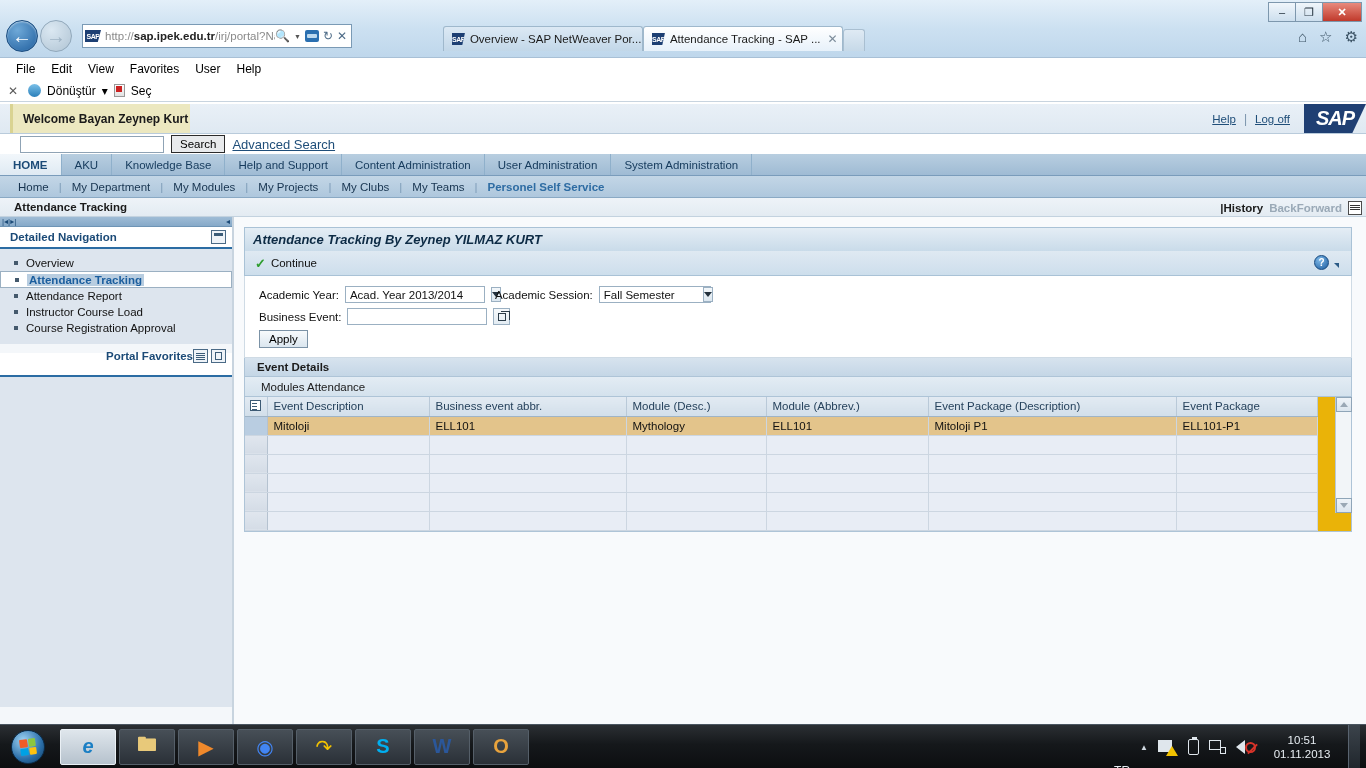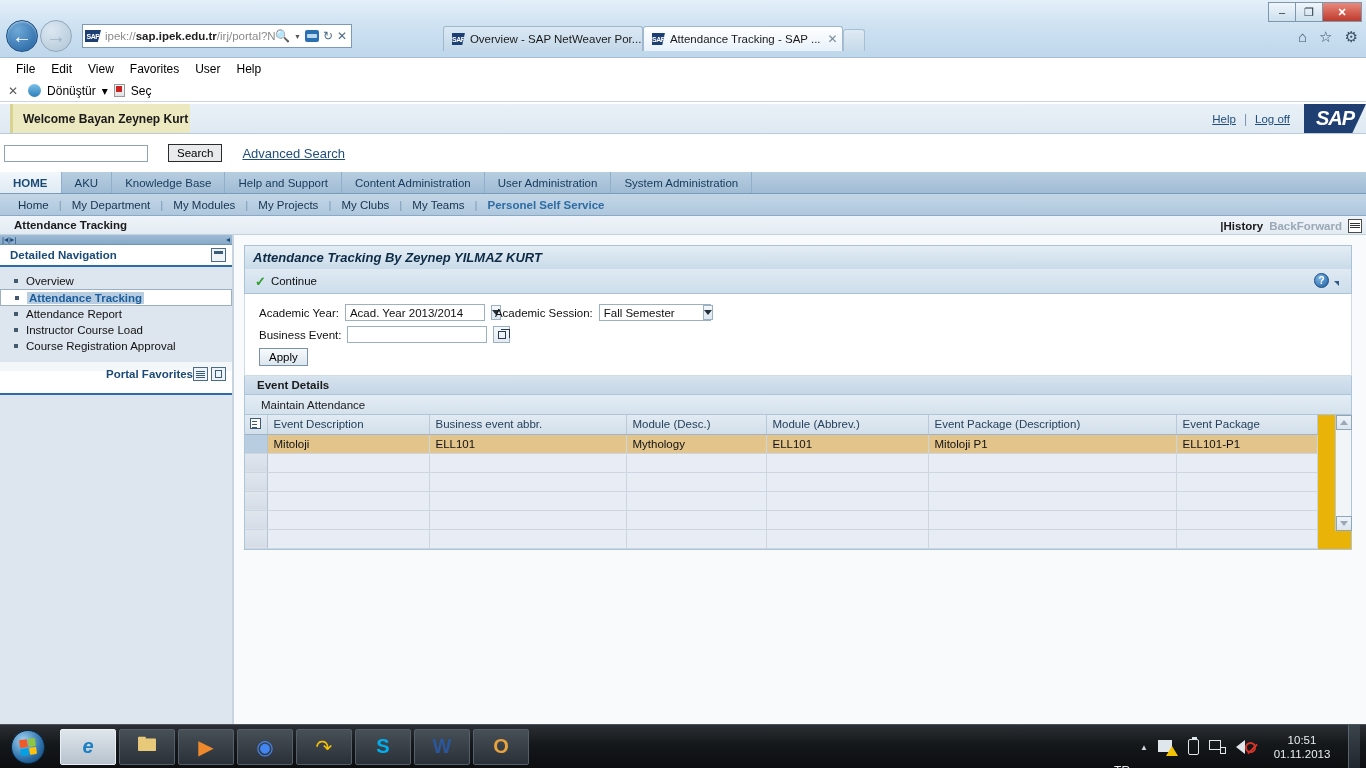--- a/index.html
+++ b/index.html
@@ -129,21 +129,21 @@
   .topright a { color:#1f4e79; font-size:11.5px; text-decoration:underline; }
   .topright .sep { color:#7a93ab; margin:0 8px; }
   .sap-logo {
     width:62px;height:29px; margin-left:14px;
     background:#1f3f73; color:#fff; font-weight:bold; font-size:20px; font-style:italic;
     display:flex; align-items:center; justify-content:center; letter-spacing:-1px;
     clip-path: polygon(0 0, 100% 0, 78% 100%, 0 100%);
   }
 
   .searchbar {
-    height:38px; background:#fff; display:flex; align-items:center; gap:20px; padding-left:4px;
+    height:20px; background:#fff; display:flex; align-items:center; gap:7px; padding-left:20px;
   }
   .searchbar input {
     width:144px; height:17px; border:1px solid #8fa3b5; font-size:11px; padding:0 3px;
   }
   .btn-search {
     height:18px; padding:0 8px; font-size:11.5px;
     border:1px solid #2b2b2b; background:#e8eaec; color:#000;
   }
   .adv-search { font-size:13px; color:#1f4e79; text-decoration:underline; }
 
@@ -389,21 +389,21 @@
       <div class="win-btn">❐</div>
       <div class="win-btn close">✕</div>
     </div>
 
     <div class="nav-row">
       <div class="circle-btn back-btn">←</div>
       <div class="circle-btn fwd-btn">→</div>
 
       <div class="addressbar">
         <div class="sap-fav">SAP</div>
-        <div class="url-text"><span>ipek://</span><b>sap.ipek.edu.tr</b><span>/irj/portal?NavigationTarge</span></div>
+        <div class="url-text"><span>http://</span><b>sap.ipek.edu.tr</b><span>/irj/portal?NavigationTarge</span></div>
         <div class="addr-icons">
           <span>🔍</span>
           <span class="caret">▼</span>
           <span class="rss"></span>
           <span>↻</span>
           <span>✕</span>
         </div>
       </div>
     </div>
 
@@ -586,21 +586,21 @@
             <span class="f4btn">
                 <span class="sq"></span>
               </span>
           </div>
           <div class="formrow" style="margin-bottom:0">
             <button class="btn-apply">Apply</button>
           </div>
         </div>
 
         <div class="panel-hdr">Event Details</div>
-        <div class="panel-sub">Maintain Attendance</div>
+        <div class="panel-sub">Modules Attendance</div>
 
         <div class="tablewrap">
           <table class="grid">
             <thead>
               <tr>
                 <th class="selcol">
                   <span class="selicon"><i style="top:2px"></i><i style="top:5px"></i><i style="top:8px"></i></span>
                 </th>
                 <th style="width:162px">Event Description</th>
                 <th style="width:197px">Business event abbr.</th>

